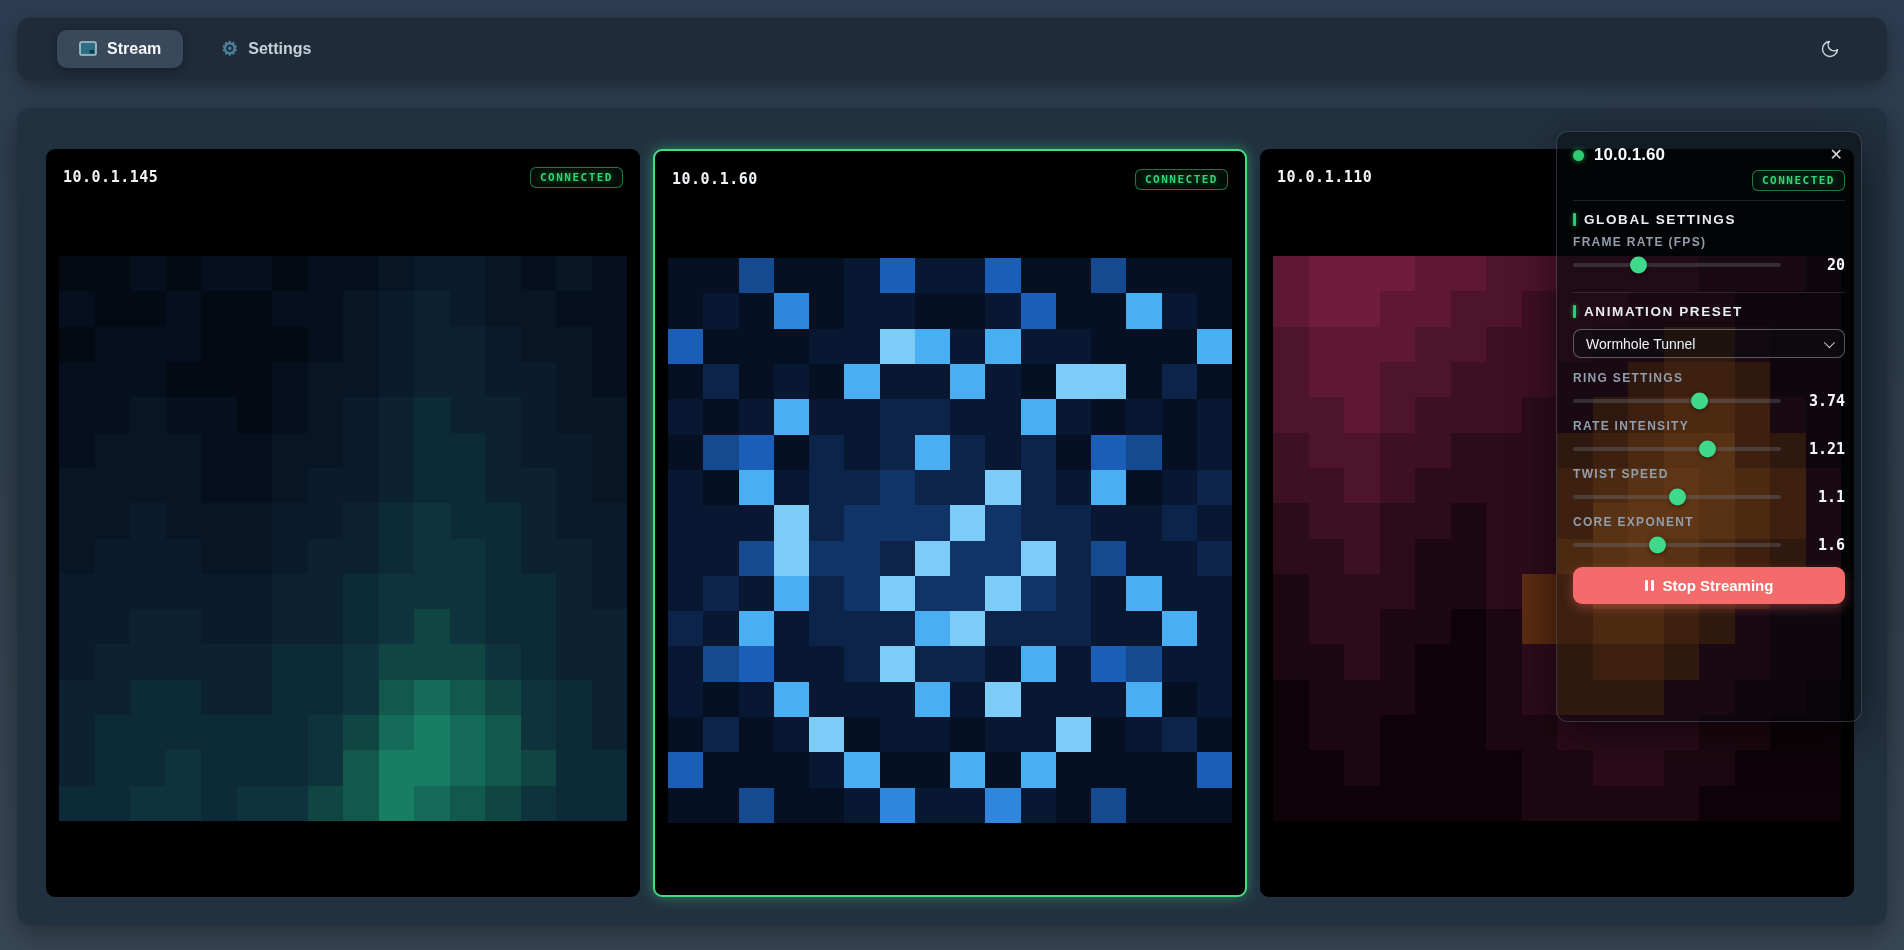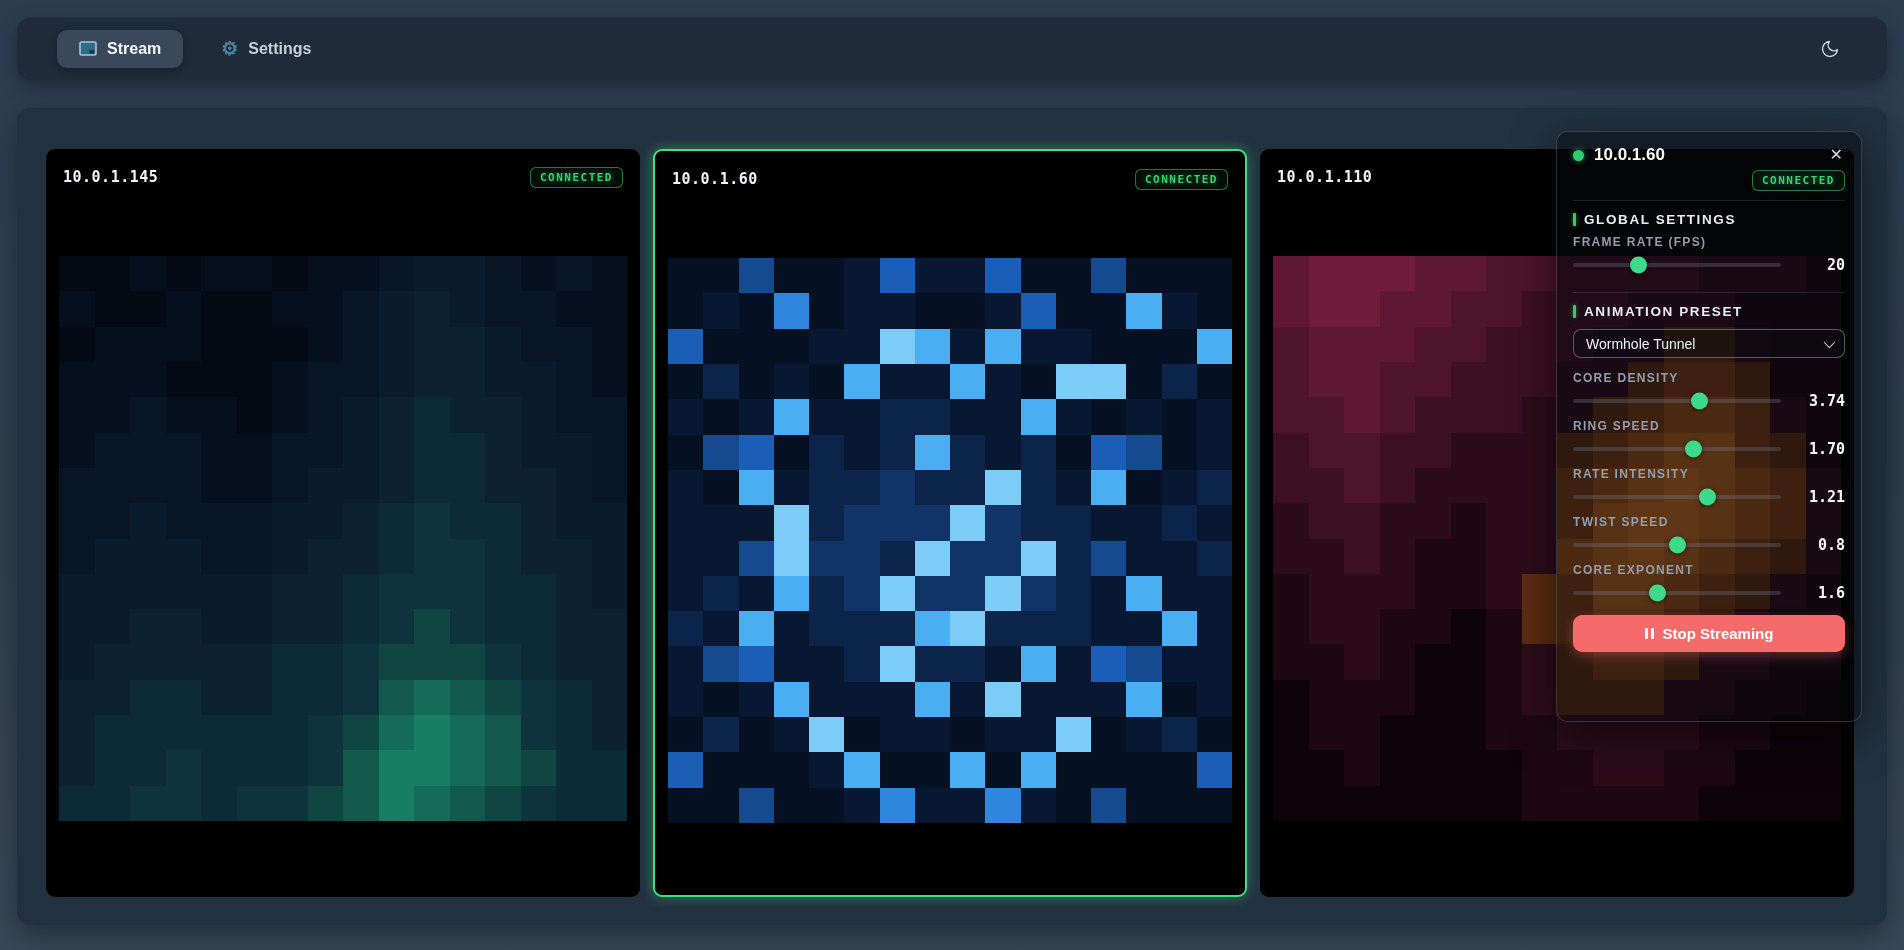--- a/index.html
+++ b/index.html
@@ -983,53 +983,44 @@
     <span class="section-label">ANIMATION PRESET</span>
   </div>
 
   <div class="select-box">
     <span>Wormhole Tunnel</span>
     <span class="chev"></span>
   </div>
 
   <div id="param-rows">
       <div class="param">
-        <div class="param-label">CORE DENSITY</div>
+        <div class="param-label">RING SETTINGS</div>
         <div class="slider-row">
           <div class="slider-track">
             <div class="slider-thumb" style="left: calc(62% - 10.54px);"></div>
           </div>
           <div class="param-value mono">3.74</div>
-        </div>
-      </div>
-      <div class="param">
-        <div class="param-label">RING SPEED</div>
-        <div class="slider-row">
-          <div class="slider-track">
-            <div class="slider-thumb" style="left: calc(58.5% - 9.945px);"></div>
-          </div>
-          <div class="param-value mono">1.70</div>
         </div>
       </div>
       <div class="param">
         <div class="param-label">RATE INTENSITY</div>
         <div class="slider-row">
           <div class="slider-track">
             <div class="slider-thumb" style="left: calc(66% - 11.22px);"></div>
           </div>
           <div class="param-value mono">1.21</div>
         </div>
       </div>
       <div class="param">
         <div class="param-label">TWIST SPEED</div>
         <div class="slider-row">
           <div class="slider-track">
             <div class="slider-thumb" style="left: calc(50% - 8.5px);"></div>
           </div>
-          <div class="param-value mono">0.8</div>
+          <div class="param-value mono">1.1</div>
         </div>
       </div>
       <div class="param">
         <div class="param-label">CORE EXPONENT</div>
         <div class="slider-row">
           <div class="slider-track">
             <div class="slider-thumb" style="left: calc(40% - 6.8px);"></div>
           </div>
           <div class="param-value mono">1.6</div>
         </div>

